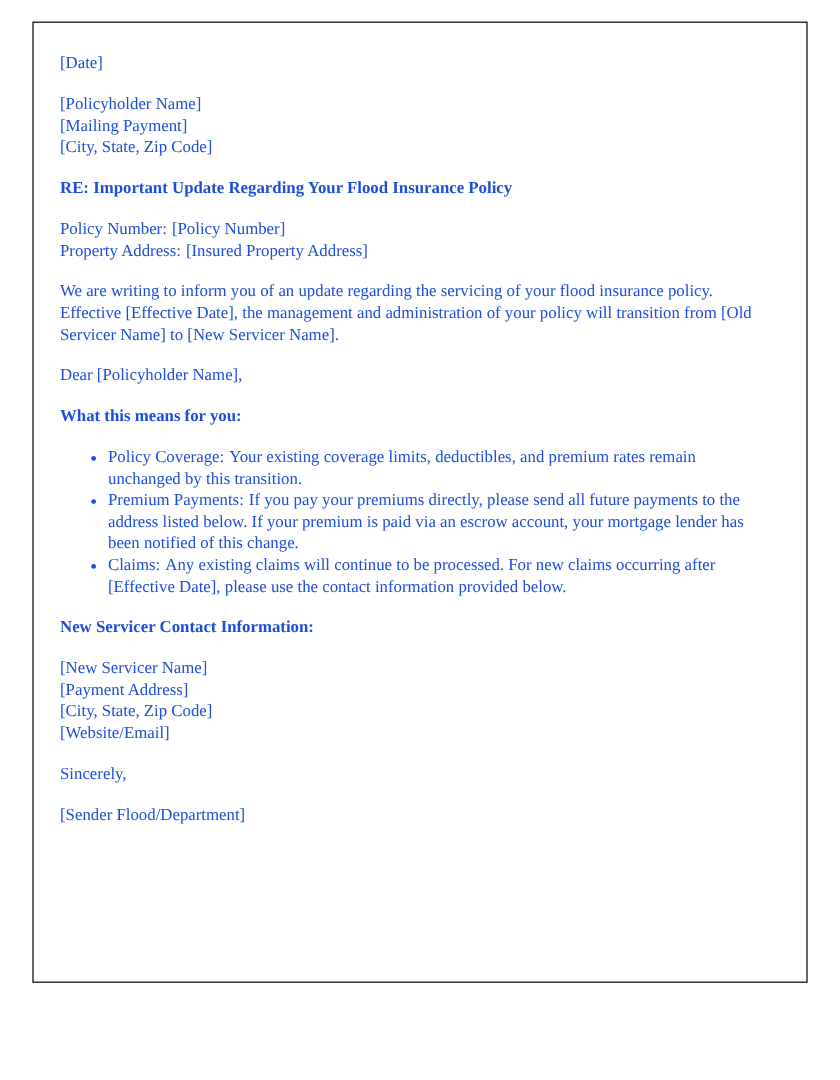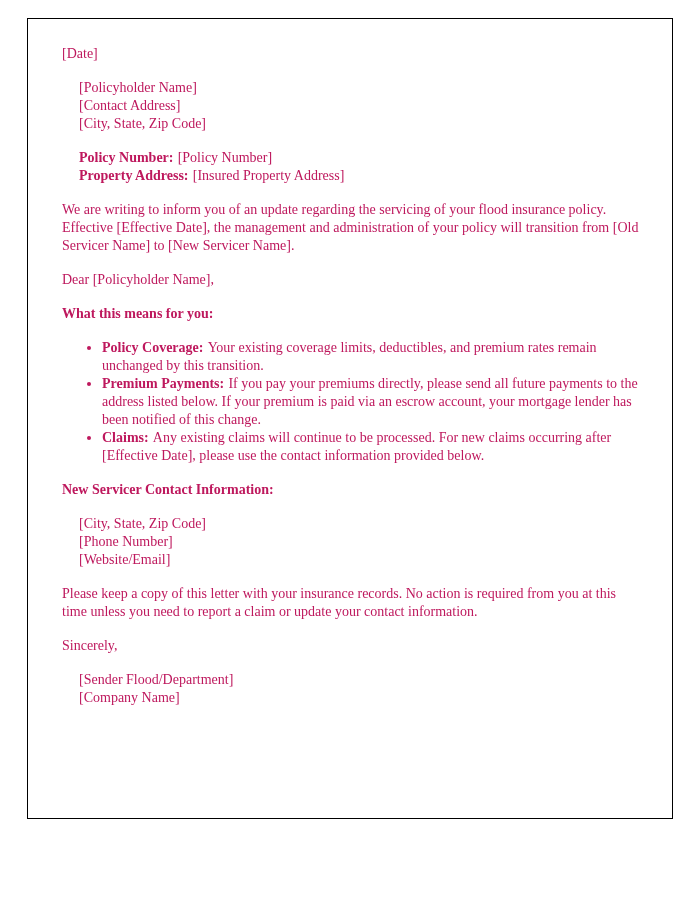--- a/index.html
+++ b/index.html
@@ -12,63 +12,64 @@
   }
   .page {
     box-sizing: border-box;
     position: absolute;
     left: 27px;
     top: 18px;
     width: 646px;
     height: 801px;
     border: 1px solid #000000;
     background: #ffffff;
-    padding: 26px 30px 0 34px;
+    padding: 26px 30px 0 22px;
     overflow: hidden;
     font-size: 14px;
     line-height: 18px;
-    color: #be185d;
+    color: #1d4ed8;
   }
   .page p {
     margin: 0 0 16px 0;
   }
   .block {
-    margin: 0 0 16px 17px;
+    margin: 0 0 16px 0;
   }
   .block div {
     margin: 0;
   }
   .bold {
     font-weight: bold;
   }
   .inline-label {
-    font-weight: bold;
+    font-weight: normal;
     margin-right: 0.30em;
   }
   ul.bullet-list {
     margin: 12px 0 16px 0;
     padding-left: 40px;
   }
   ul.bullet-list li {
     margin: 0;
   }
 </style>
 </head>
 <body>
 
 <div class="page">
 
   <p>[Date]</p>
 
   <div class="block">
     <div>[Policyholder Name]</div>
-    <div>[Contact Address]</div>
+    <div>[Mailing Payment]</div>
     <div>[City, State, Zip Code]</div>
   </div>
 
+  <p class="bold">RE: Important Update Regarding Your Flood Insurance Policy</p>
 
   <div class="block">
     <div>
       <span class="inline-label">Policy Number:</span><span>[Policy Number]</span>
     </div>
     <div>
       <span class="inline-label">Property Address:</span><span>[Insured Property Address]</span>
     </div>
   </div>
 
@@ -86,28 +87,27 @@
       <span class="inline-label">Premium Payments:</span><span>If you pay your premiums directly, please send all future payments to the address listed below. If your premium is paid via an escrow account, your mortgage lender has been notified of this change.</span>
     </li>
     <li>
       <span class="inline-label">Claims:</span><span>Any existing claims will continue to be processed. For new claims occurring after [Effective Date], please use the contact information provided below.</span>
     </li>
   </ul>
 
   <p class="bold">New Servicer Contact Information:</p>
 
   <div class="block">
+    <div>[New Servicer Name]</div>
+    <div>[Payment Address]</div>
     <div>[City, State, Zip Code]</div>
-    <div>[Phone Number]</div>
     <div>[Website/Email]</div>
   </div>
 
-  <p>Please keep a copy of this letter with your insurance records. No action is required from you at this time unless you need to report a claim or update your contact information.</p>
 
 
   <p>Sincerely,</p>
 
   <div class="block">
     <div>[Sender Flood/Department]</div>
-    <div>[Company Name]</div>
   </div>
 
 </div>
 
 </body></html>

